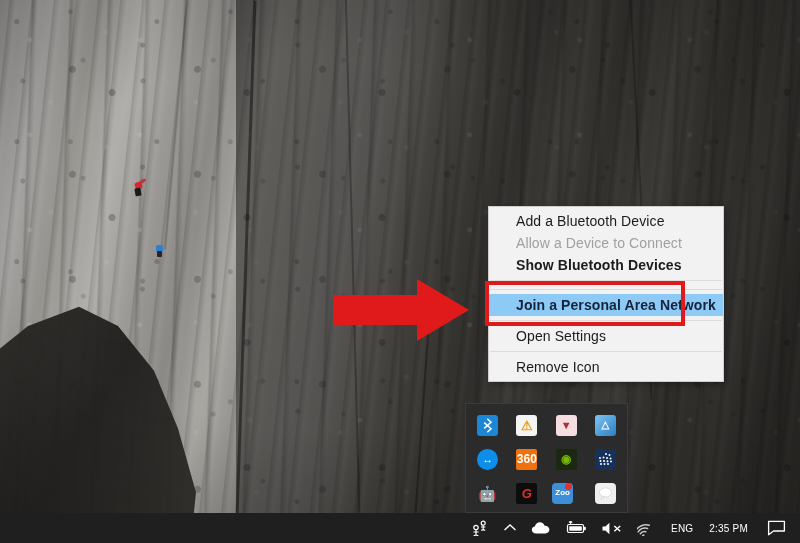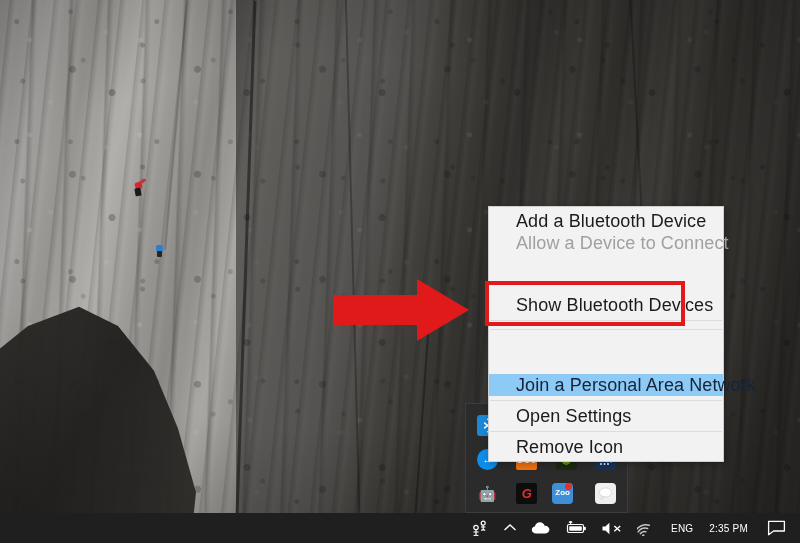--- a/index.html
+++ b/index.html
@@ -167,27 +167,27 @@
     border: 1px solid #cfcfcf;
     box-shadow: 2px 2px 7px rgba(0,0,0,0.30);
     padding: 2px 0;
     box-sizing: border-box;
     z-index: 30;
   }
   .menu-item {
     height: 22px;
     line-height: 22px;
     padding: 0 24px 0 27px;
-    font-size: 18px;
+    font-size: 14px;
     color: #1b1b1b;
     white-space: nowrap;
     letter-spacing: 0.1px;
   }
   .menu-item.disabled { color: #a0a0a0; }
-  .menu-item.bold { font-weight: normal; margin-top: 40px; }
+  .menu-item.bold { font-weight: bold; }
   .menu-item.highlighted {
     background: #8dcaf5;
     color: #16233a;
   }
   .menu-sep {
     height: 1px;
     background: #dcdcdc;
     margin: 3px 1px;
   }
   .menu-group { padding: 1px 0; }

